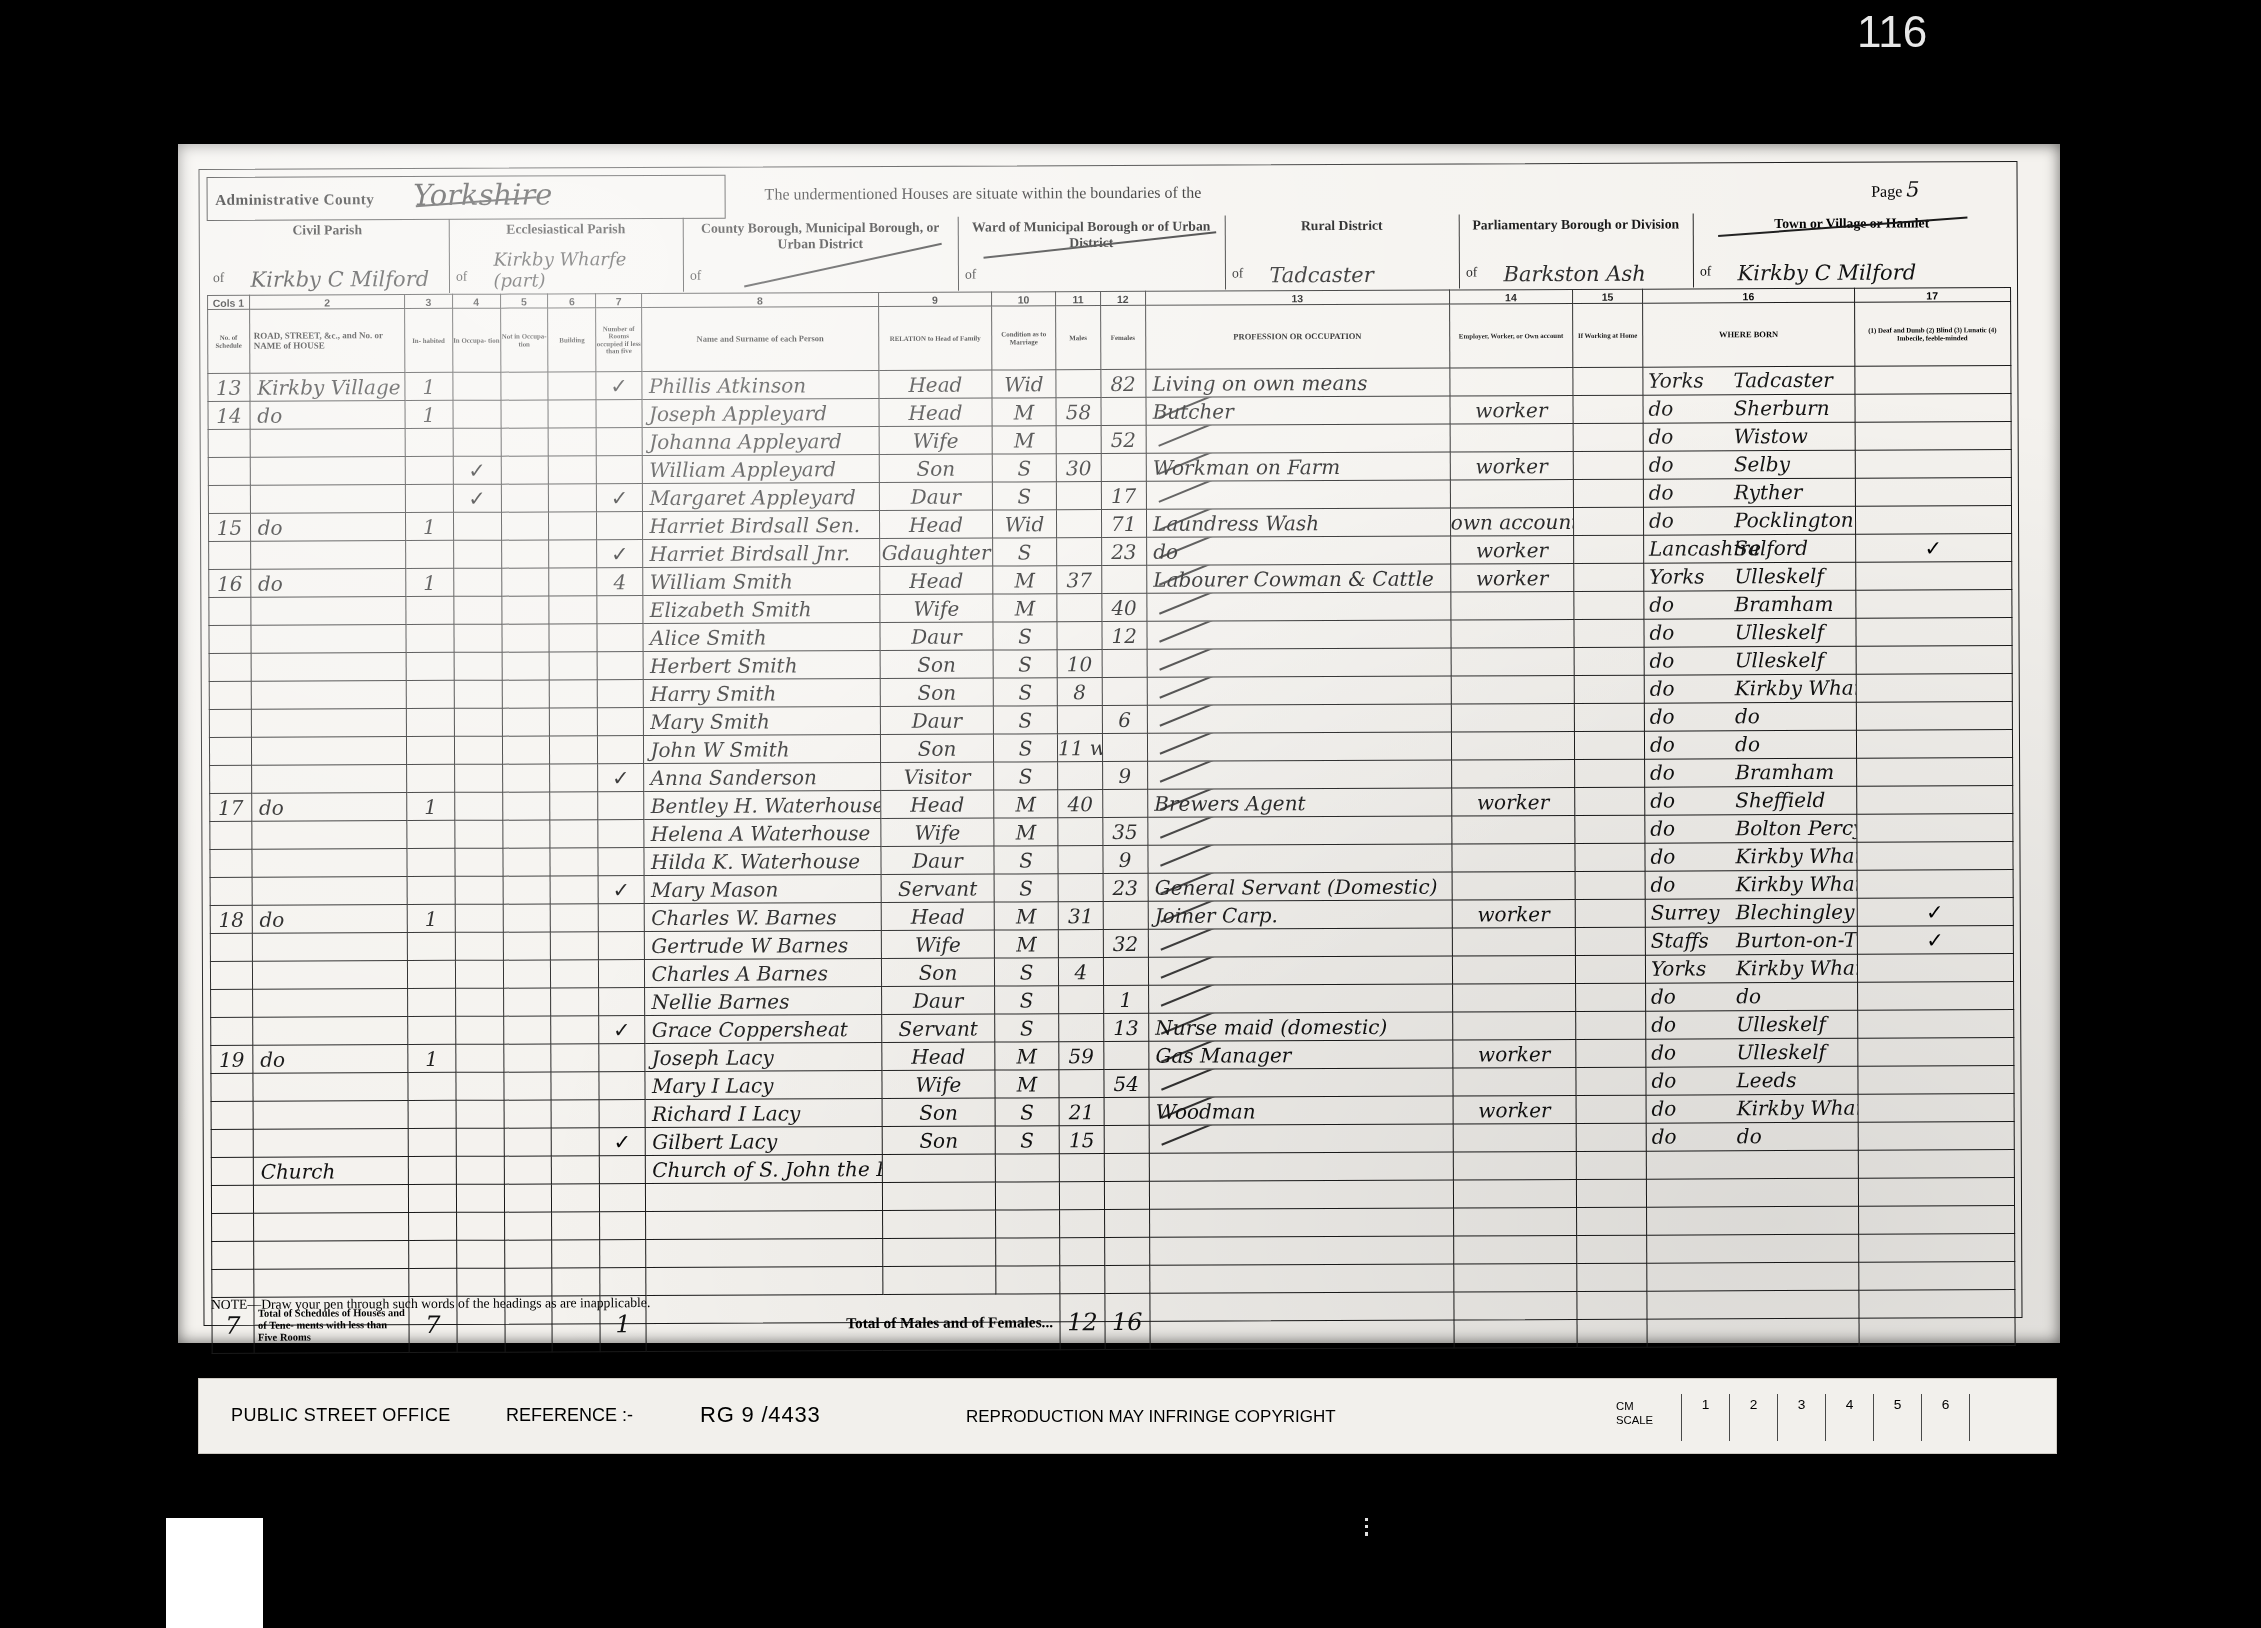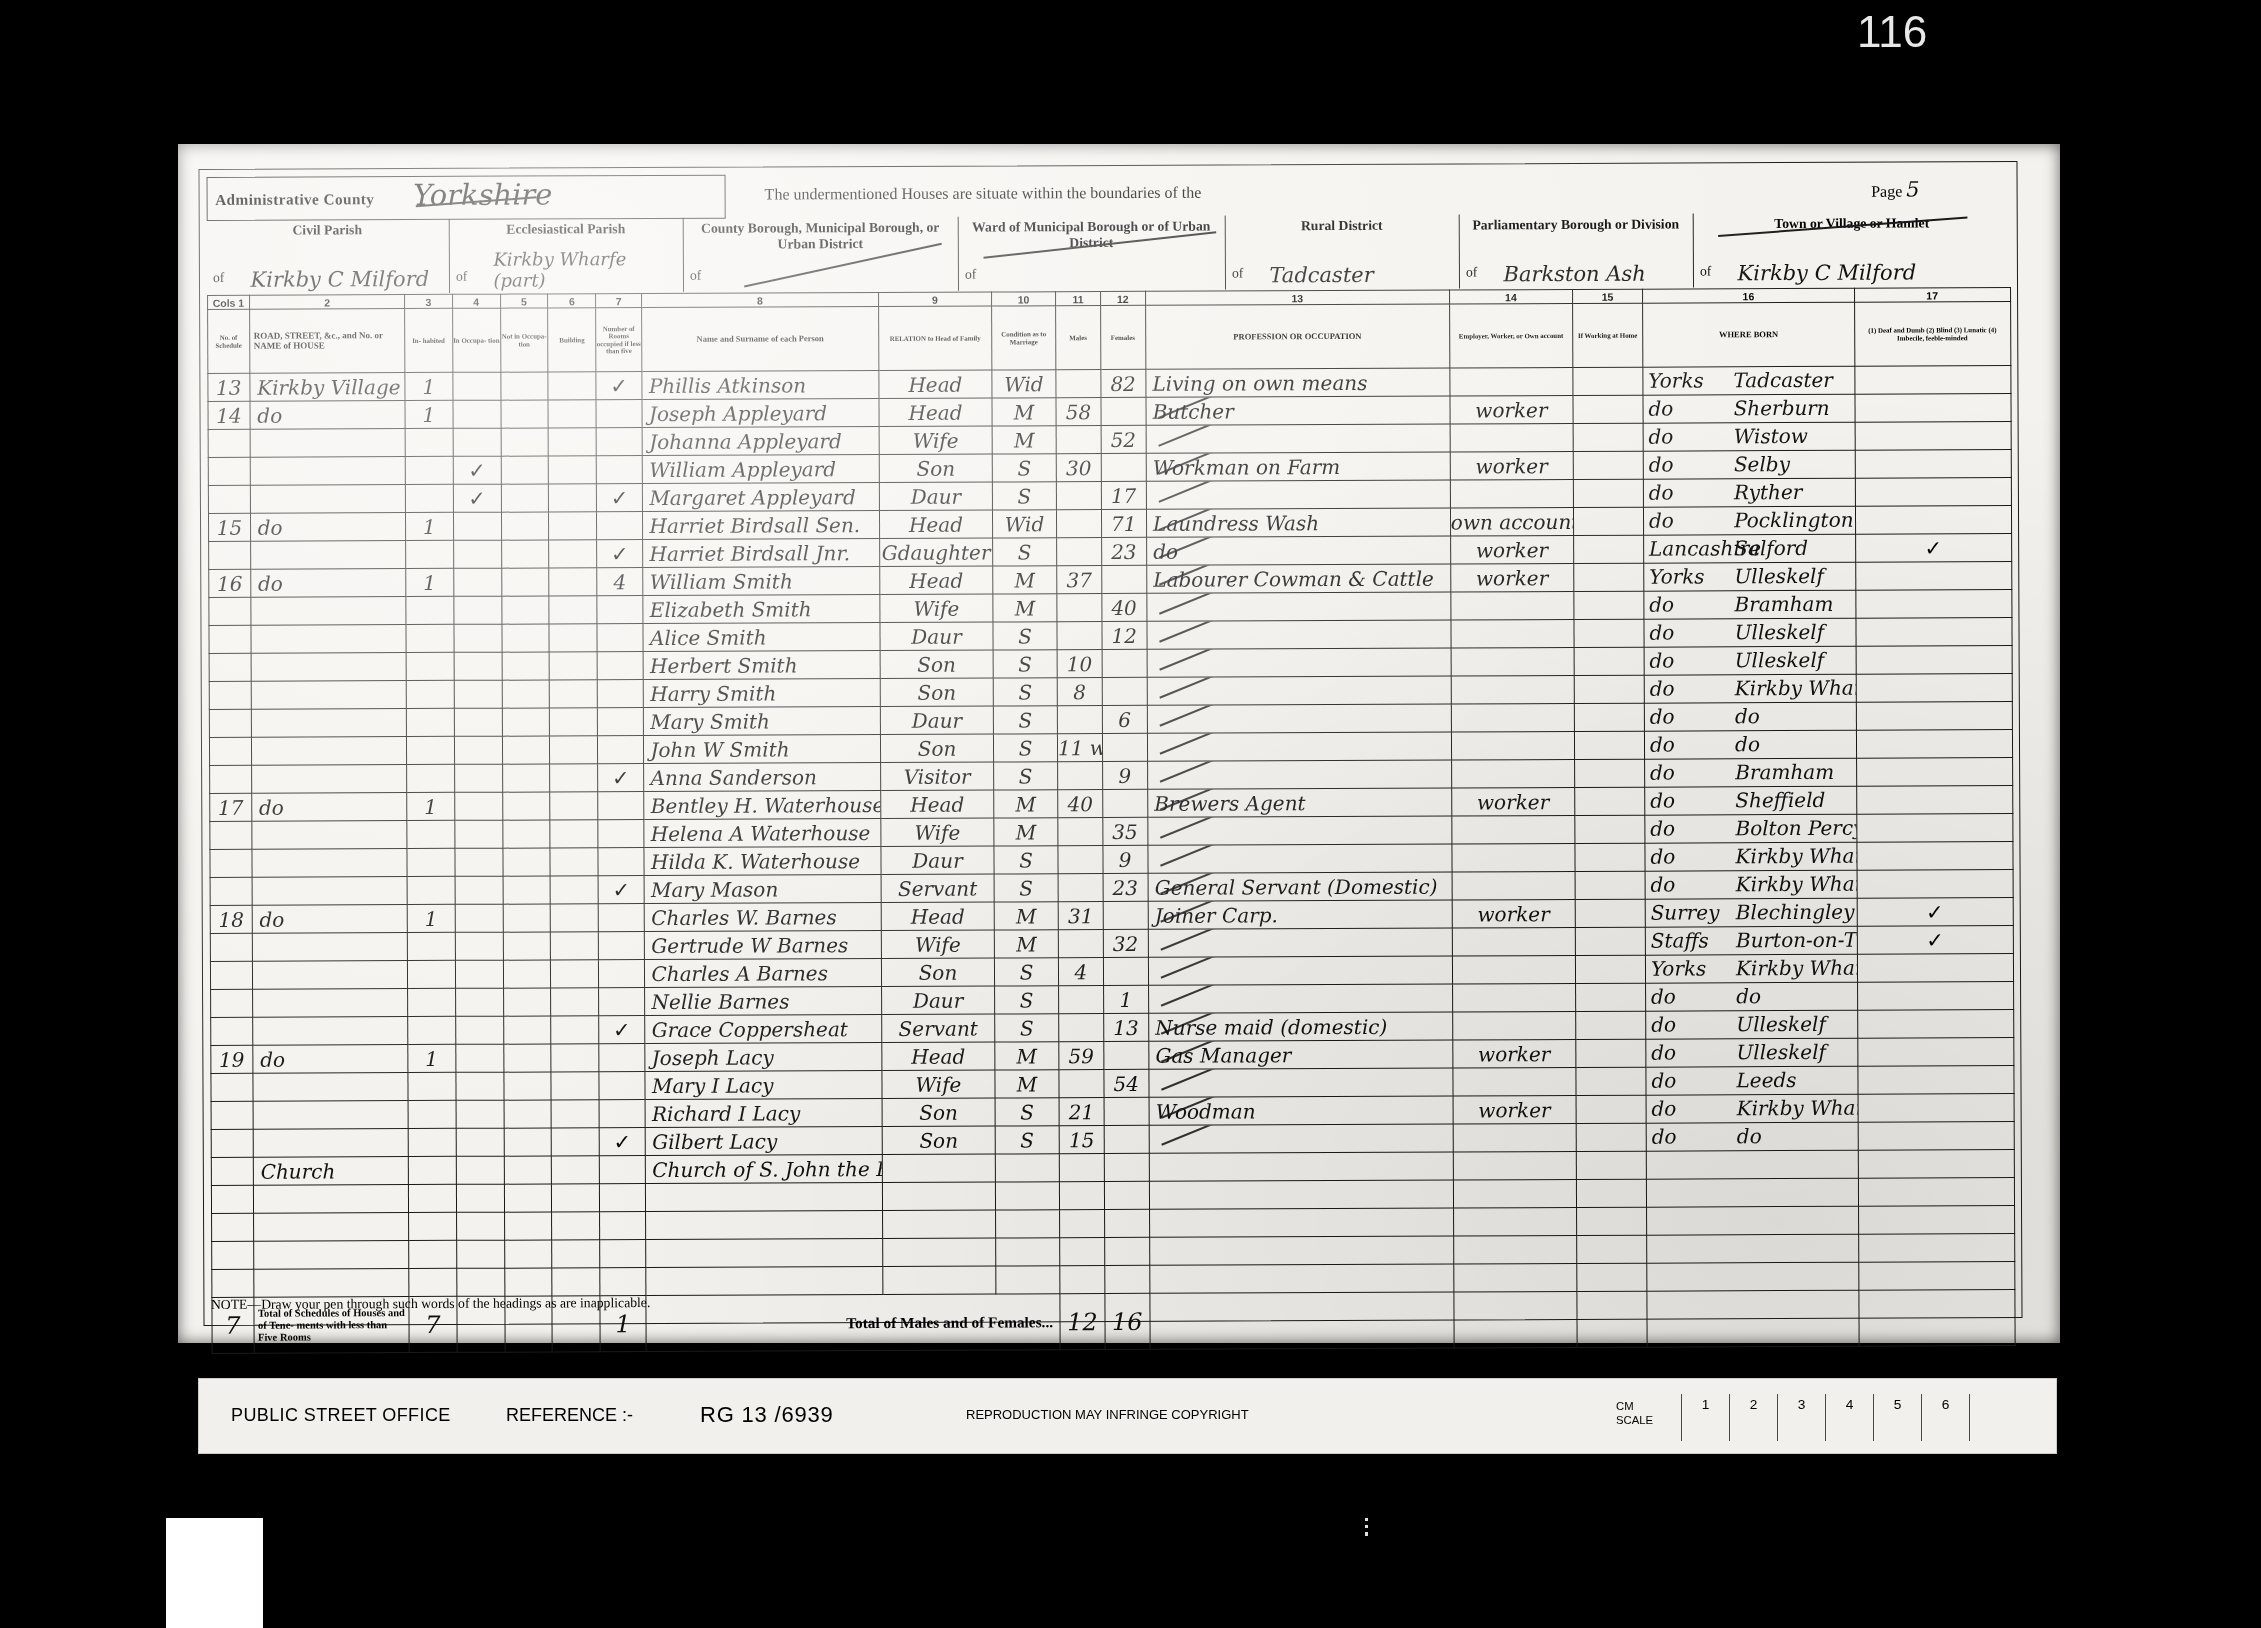--- a/index.html
+++ b/index.html
@@ -84,21 +84,21 @@
   .notewrap{position:absolute;left:6.5px;top:1127px;font-size:13.7px;}
 
   
   .strip{
     position:absolute;left:198px;top:1378px;width:1857px;height:74px;
     background:#f2f0ec;border:1.6px solid #cfcbc4;
   }
   .strip .po{position:absolute;left:32px;top:26px;font-size:18px;font-family:"Liberation Sans",sans-serif;letter-spacing:0.4px;}
   .strip .refl{position:absolute;left:307px;top:26px;font-size:18px;font-family:"Liberation Sans",sans-serif;}
   .strip .refv{position:absolute;left:501px;top:22.6px;font-size:22px;font-family:"Liberation Sans",sans-serif;letter-spacing:0.8px;}
-  .strip .copy{position:absolute;left:767px;top:27.5px;font-size:13px;font-family:"Liberation Sans",sans-serif;}
+  .strip .copy{position:absolute;left:767px;top:27.5px;font-size:17px;font-family:"Liberation Sans",sans-serif;}
   .strip .scale{position:absolute;left:1417px;top:21px;font-size:11.3px;font-family:"Liberation Sans",sans-serif;line-height:1.2;}
   .ruler{position:absolute;left:1482px;top:14.5px;height:47px;display:flex;}
   .ruler div{width:47px;border-left:0.8px solid #4a4a4a;font-size:13.7px;text-align:center;padding-top:3.2px;font-family:"Liberation Sans",sans-serif;}
   .ruler div:last-child{border-right:0.8px solid #4a4a4a;}
 
   .whitebox{position:absolute;left:166px;top:1518px;width:97px;height:110px;background:#fff;}
   .dots{position:absolute;left:1365px;top:1518px;width:4.8px;height:32px;}
   .dots i{display:block;width:3.2px;height:3.2px;background:#e0e0e0;margin-bottom:4px;}
 </style>
 </head>
@@ -969,21 +969,21 @@
       <div class="notewrap">
         <span>NOTE—Draw your pen through such words of the headings as are inapplicable.</span>
       </div>
 
     </div>
   </div>
 
   <div class="strip">
     <div class="po">PUBLIC STREET OFFICE</div>
     <div class="refl">REFERENCE :-</div>
-    <div class="refv">RG 13 /6939</div>
+    <div class="refv">RG 9 /4433</div>
     <div class="copy">REPRODUCTION MAY INFRINGE COPYRIGHT</div>
     <div class="scale">CM<br>SCALE</div>
     <div class="ruler">
       <div>1</div>
       <div>2</div>
       <div>3</div>
       <div>4</div>
       <div>5</div>
       <div>6</div>
     </div>

